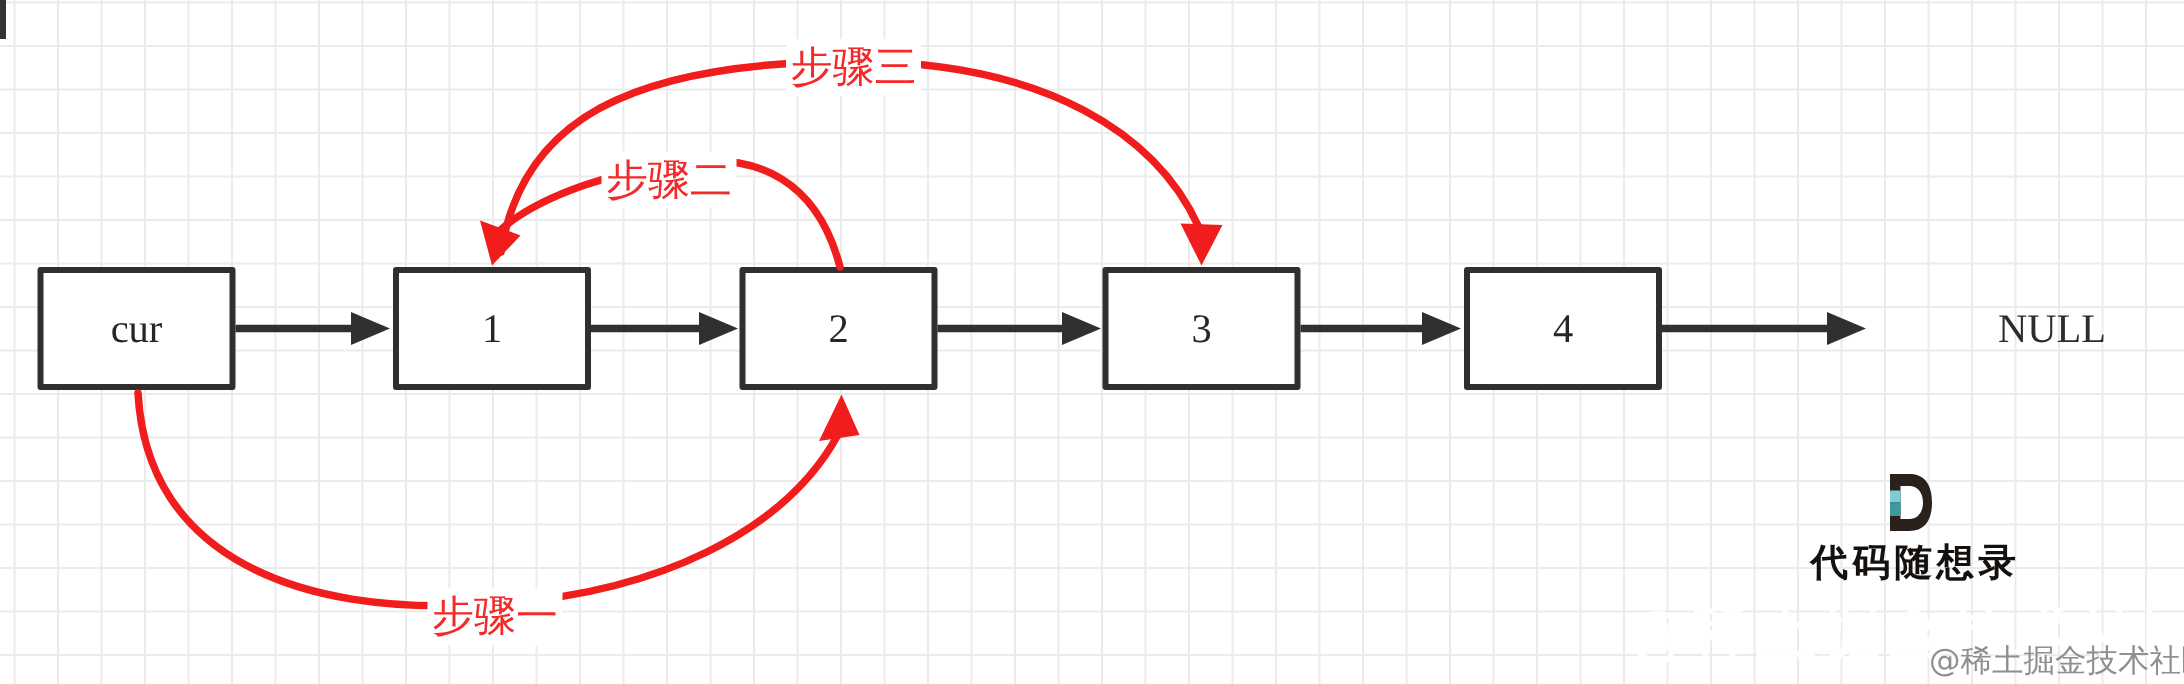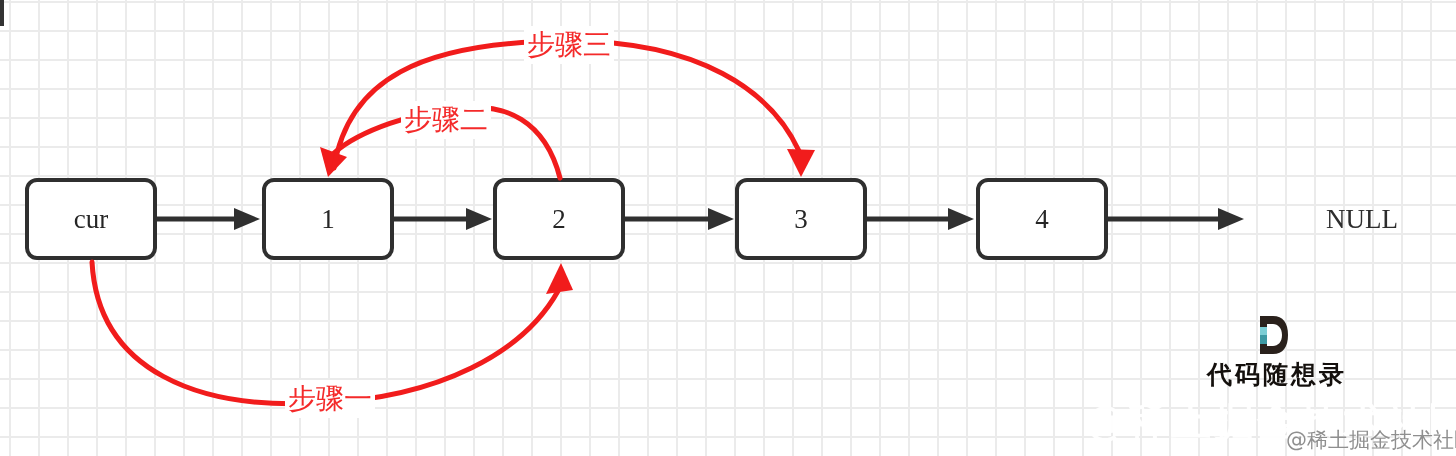--- a/index.html
+++ b/index.html
@@ -12,26 +12,26 @@
     font-family:"Liberation Sans",sans-serif;
   }
   .ghost-wm{
     position:absolute;left:1085px;top:394px;z-index:1;white-space:nowrap;
     font:bold 40px "DejaVu Sans",sans-serif;letter-spacing:3px;
     color:rgba(255,255,255,0.92);
   }
   .sliver{position:absolute;left:0;top:0;width:4px;height:26px;background:#333;z-index:2;}
   .node{
     position:absolute;top:178px;width:132px;height:82px;box-sizing:border-box;
-    background:#fff;border:4px solid #2f2f2f;border-radius:12px;z-index:2;
+    background:#fff;border:4px solid #2f2f2f;border-radius:2px;z-index:2;
     display:flex;align-items:center;justify-content:center;
     font:27px "Liberation Serif",serif;color:#262626;
   }
   .null-label{
-    position:absolute;left:1326px;top:204px;width:84px;text-align:left;z-index:2;
+    position:absolute;left:1326px;top:204px;width:84px;text-align:center;z-index:2;
     font:27px "Liberation Serif",serif;color:#2d2d2d;
   }
   .overlay{position:absolute;left:0;top:0;z-index:3;pointer-events:none;}
   .step-label{
     position:absolute;z-index:4;background:#ffffff;padding:0 3px;line-height:1.05;
     font:28px "Liberation Serif",serif;color:#f42a2a;white-space:nowrap;
   }
   .logo{position:absolute;left:1207px;top:316px;width:130px;z-index:5;text-align:center;}
   .logo-d{display:block;margin:0 auto 4px auto;}
   .logo-text{
@@ -102,21 +102,21 @@
         <path d="M560 178 C545 120 505 103 460 108 C415 112 360 130 334 153"></path>
         <polygon points="328,177 320,147 347,157" fill="#f11c1c" stroke="none"></polygon>
       </g>
       <g>
         <path d="M334 168 C348 80 420 42 565 41 C700 40 772 92 799 151"></path>
         <polygon points="801,177 787,149 815,150" fill="#f11c1c" stroke="none"></polygon>
       </g>
     </g>
   </svg>
 
-  <span class="step-label" style="left:285px;top:380px">步骤一</span>
+  <span class="step-label" style="left:285px;top:392px">步骤一</span>
   <span class="step-label" style="left:524px;top:26px">步骤三</span>
   <span class="step-label" style="left:401px;top:101px">步骤二</span>
 
   <div class="logo">
     <svg class="logo-d" width="32" height="38" viewBox="0 0 32 38">
       <path fill-rule="evenodd" fill="#2a211c" d="M4 0 H17 C27 0 32 7 32 19 C32 31 27 38 17 38 H4 Z M11 8 V30 H17 C22 30 26 26 26 19 C26 12 22 8 17 8 Z"></path>
       <rect x="4" y="11" width="7" height="8" fill="#7ccdd4"></rect>
       <rect x="4" y="19" width="7" height="9" fill="#3d98a2"></rect>
     </svg>
     <div class="logo-text">代码随想录</div>

